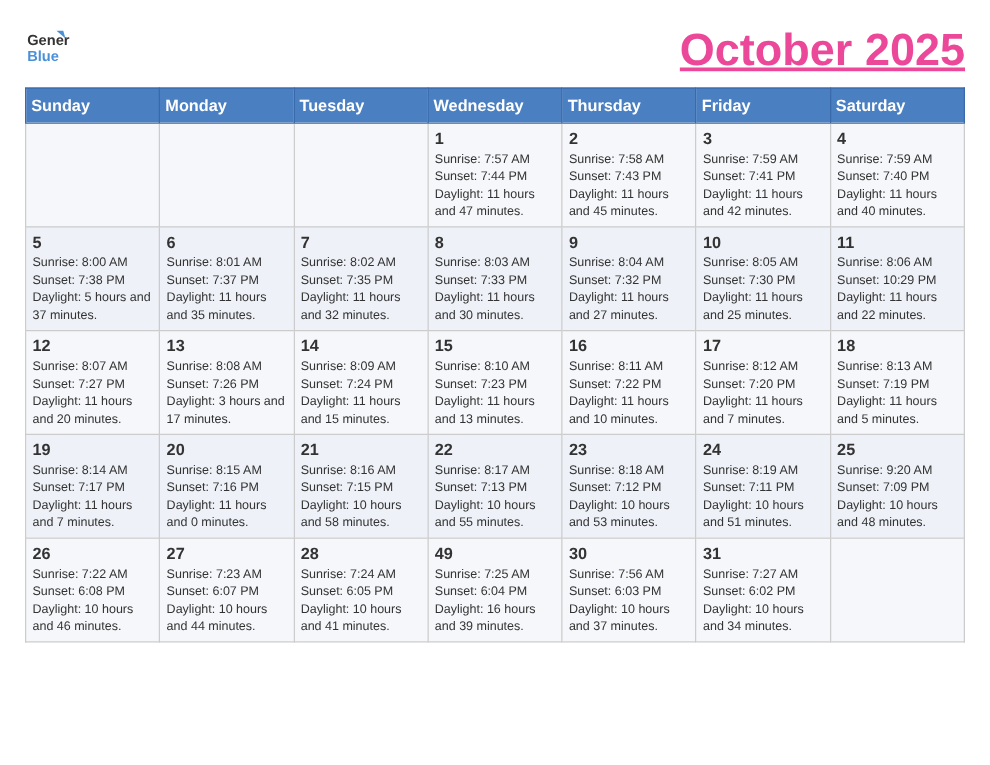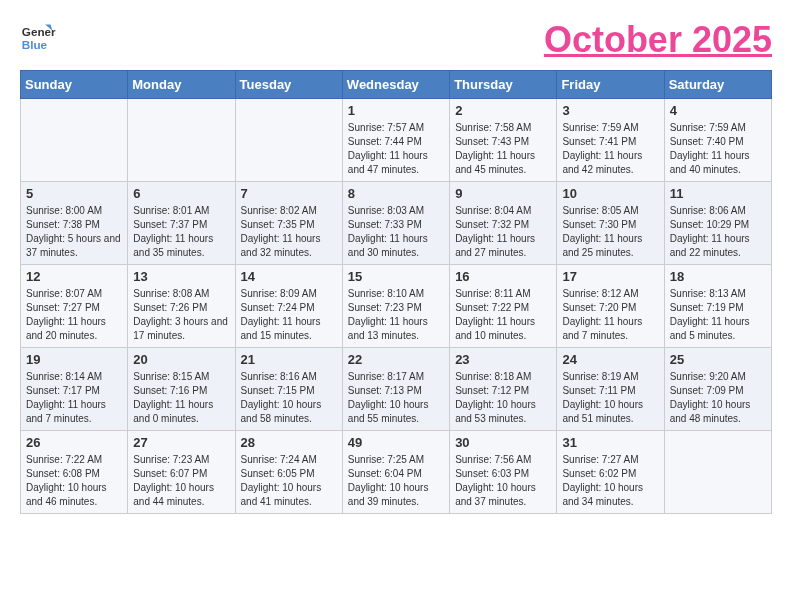--- a/index.html
+++ b/index.html
@@ -349,21 +349,21 @@
             <div>Sunrise: 7:24 AM</div>
             <div>Sunset: 6:05 PM</div>
             <div>Daylight: 10 hours and 41 minutes.</div>
           </div>
         </td>
         <td>
           <span class="day-number">49</span>
           <div class="day-info">
             <div>Sunrise: 7:25 AM</div>
             <div>Sunset: 6:04 PM</div>
-            <div>Daylight: 10 hours and 39 minutes.</div>
+            <div>Daylight: 16 hours and 39 minutes.</div>
           </div>
         </td>
         <td>
           <span class="day-number">30</span>
           <div class="day-info">
             <div>Sunrise: 7:56 AM</div>
             <div>Sunset: 6:03 PM</div>
             <div>Daylight: 10 hours and 37 minutes.</div>
           </div>
         </td>

